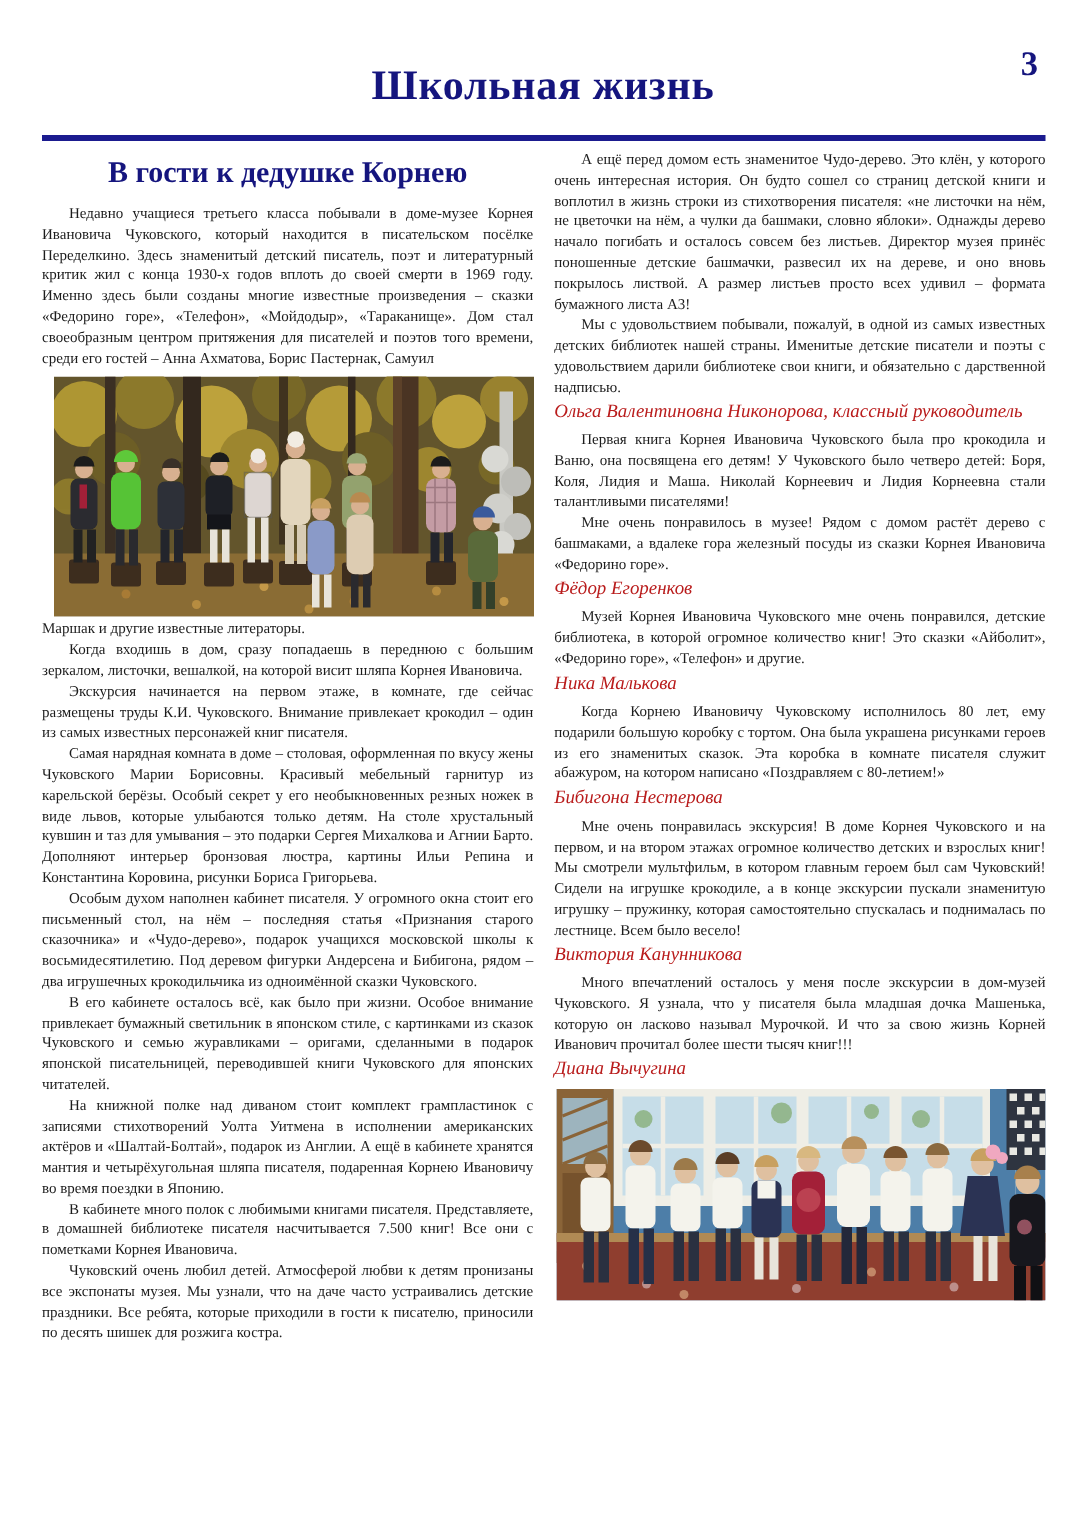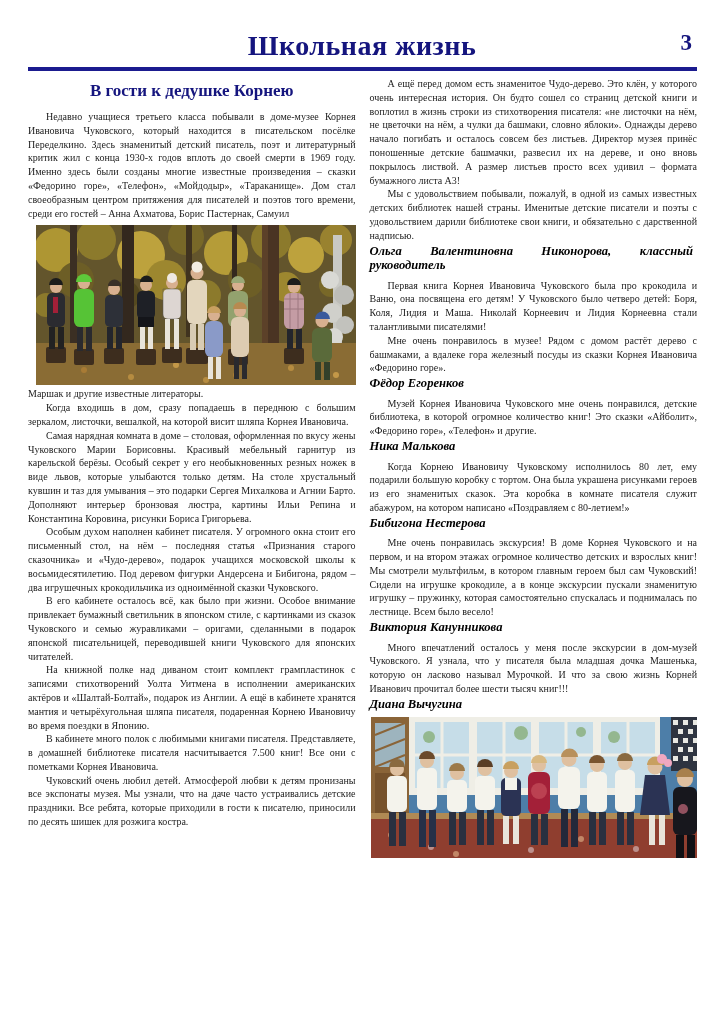--- a/index.html
+++ b/index.html
@@ -11,21 +11,21 @@
     color:#1c1c1c;
     overflow:hidden;
     margin:0 auto;
   }
   .masthead{
     position:relative;
     padding-top:26px;
     text-align:center;
   }
   .masthead h1{
-    margin:4px;
+    margin:16px;
     font-size:28px;
     font-weight:bold;
     color:#15157e;
     letter-spacing:.5px;
   }
   .pagenum{
     position:absolute;
     top:30px;right:32px;
     font-size:23px;font-weight:bold;
     color:#15157e;
@@ -39,41 +39,41 @@
     display:flex;
     gap:14px;
     padding:6px 27px 0 28px;
   }
   .col{flex:1 1 0;min-width:0;}
   .col-left{width:328px;}
   .col-right{width:327px;}
   .art-title{
     margin:4px 0 9px 0;
     text-align:center;
-    font-size:17px;
+    font-size:20px;
     font-weight:bold;
     color:#15157e;
   }
   .col p{
     margin:0;
     font-size:10px;
     line-height:13.8px;
     text-align:justify;
     text-indent:18px;
   }
   .col p.noindent{text-indent:0;}
   .sig{
     margin:1px 4px 6px 0 !important;
     text-align:left;
     text-indent:0 !important;
     font-size:12.6px !important;
     line-height:14.5px !important;
-    font-weight:bold;
+    font-weight:normal;
     font-style:italic;
-    color:#000000;
+    color:#b91c1c;
   }
   figure{margin:0;padding:0;line-height:0;}
   .photo-forest{margin:5px 0 2px 8px;}
   .photo-museum{margin:6px 0 0 1px;}
 </style>
 </head>
 <body>
 
 <div class="sheet">
 
@@ -238,20 +238,21 @@
                 <rect x="276" y="103" width="20" height="34" rx="6" fill="#5a6a3a"></rect>
                 <rect x="279" y="137" width="6" height="18" fill="#33402a"></rect>
                 <rect x="288" y="137" width="6" height="18" fill="#33402a"></rect>
               </g>
           </g>
         </svg>
       </figure>
 
       <p class="noindent">Маршак и другие известные литераторы.</p>
       <p>Когда входишь в дом, сразу попадаешь в переднюю с большим зеркалом, листочки, вешалкой, на которой висит шляпа Корнея Ивановича.</p>
+      <p>Экскурсия начинается на первом этаже, в комнате, где сейчас размещены труды К.И. Чуковского. Внимание привлекает крокодил – один из самых известных персонажей книг писателя.</p>
       <p>Самая нарядная комната в доме – столовая, оформленная по вкусу жены Чуковского Марии Борисовны. Красивый мебельный гарнитур из карельской берёзы. Особый секрет у его необыкновенных резных ножек в виде львов, которые улыбаются только детям. На столе хрустальный кувшин и таз для умывания – это подарки Сергея Михалкова и Агнии Барто. Дополняют интерьер бронзовая люстра, картины Ильи Репина и Константина Коровина, рисунки Бориса Григорьева.</p>
       <p>Особым духом наполнен кабинет писателя. У огромного окна стоит его письменный стол, на нём – последняя статья «Признания старого сказочника» и «Чудо-дерево», подарок учащихся московской школы к восьмидесятилетию. Под деревом фигурки Андерсена и Бибигона, рядом – два игрушечных крокодильчика из одноимённой сказки Чуковского.</p>
       <p>В его кабинете осталось всё, как было при жизни. Особое внимание привлекает бумажный светильник в японском стиле, с картинками из сказок Чуковского и семью журавликами – оригами, сделанными в подарок японской писательницей, переводившей книги Чуковского для японских читателей.</p>
       <p>На книжной полке над диваном стоит комплект грампластинок с записями стихотворений Уолта Уитмена в исполнении американских актёров и «Шалтай-Болтай», подарок из Англии. А ещё в кабинете хранятся мантия и четырёхугольная шляпа писателя, подаренная Корнею Ивановичу во время поездки в Японию.</p>
       <p>В кабинете много полок с любимыми книгами писателя. Представляете, в домашней библиотеке писателя насчитывается 7.500 книг! Все они с пометками Корнея Ивановича.</p>
       <p>Чуковский очень любил детей. Атмосферой любви к детям пронизаны все экспонаты музея. Мы узнали, что на даче часто устраивались детские праздники. Все ребята, которые приходили в гости к писателю, приносили по десять шишек для розжига костра.</p>
     </div>
 
     <div class="col col-right">
       <p>А ещё перед домом есть знаменитое Чудо-дерево. Это клён, у которого очень интересная история. Он будто сошел со страниц детской книги и воплотил в жизнь строки из стихотворения писателя: «не листочки на нём, не цветочки на нём, а чулки да башмаки, словно яблоки». Однажды дерево начало погибать и осталось совсем без листьев. Директор музея принёс поношенные детские башмачки, развесил их на дереве, и оно вновь покрылось листвой. А размер листьев просто всех удивил – формата бумажного листа А3!</p>

